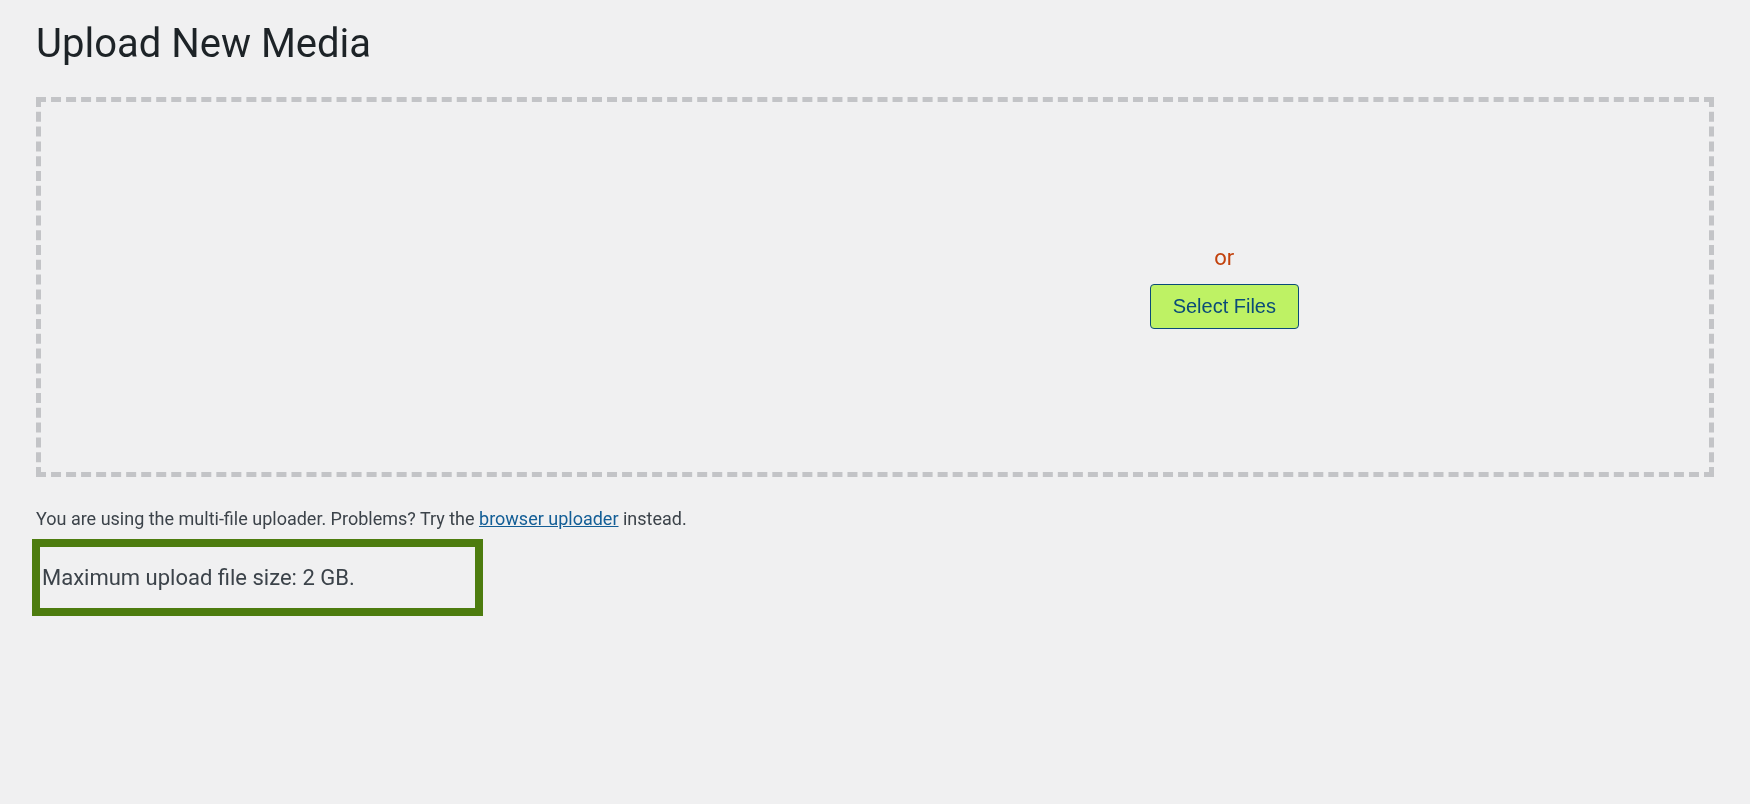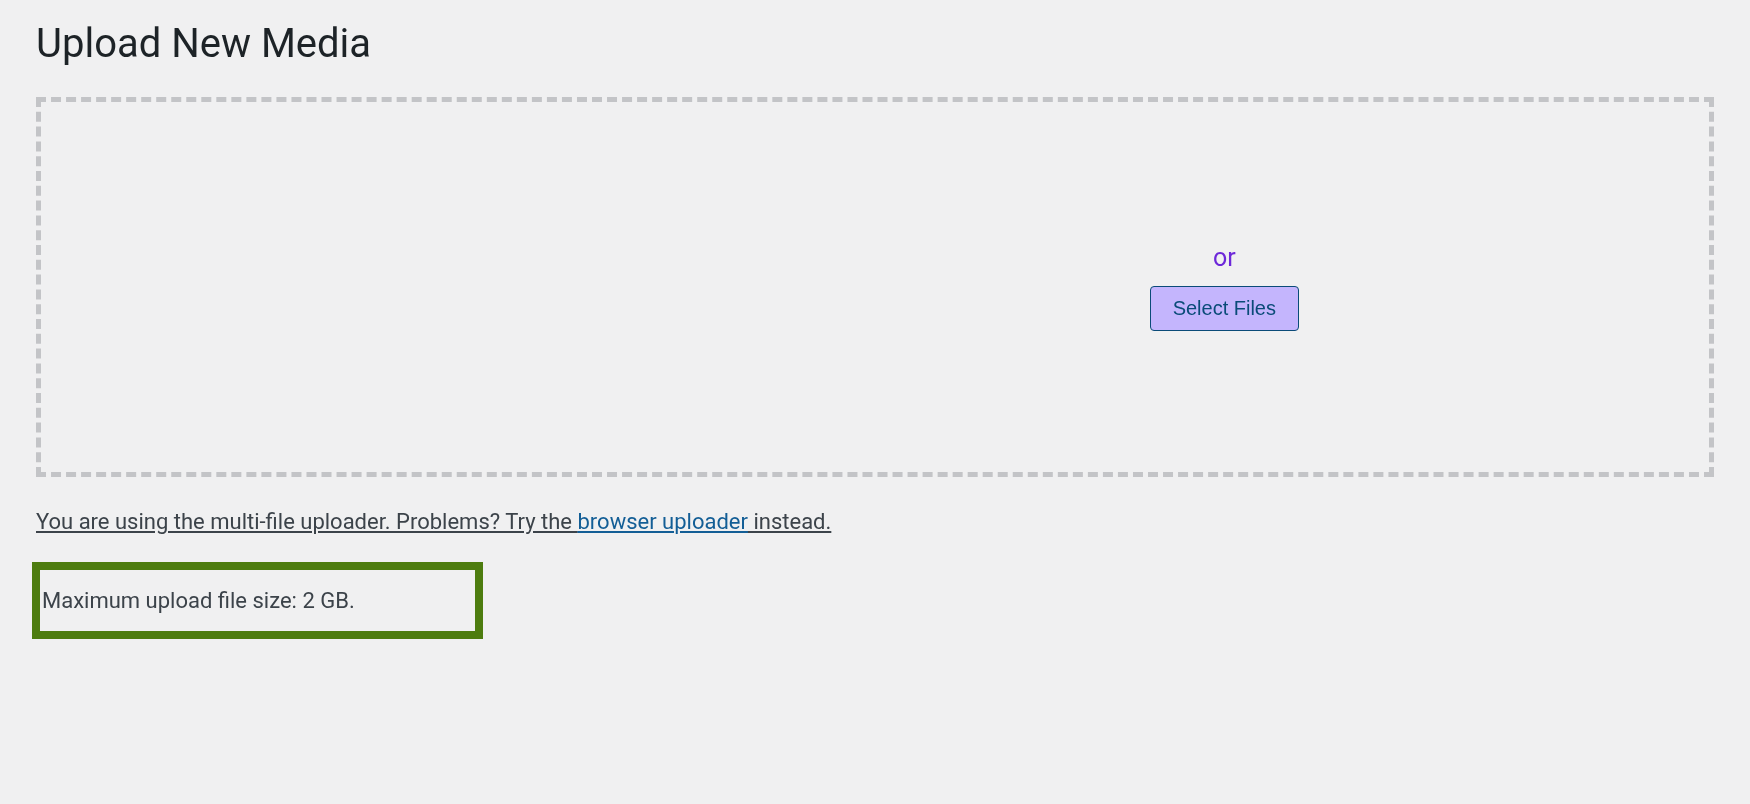--- a/index.html
+++ b/index.html
@@ -35,38 +35,37 @@
       flex-direction: column;
       align-items: center;
       gap: 14px;
     }
     .drop-heading {
       font-size: 34px;
       font-weight: 400;
       color: #3c434a;
     }
     .drop-or {
-      font-size: 25px;
-      color: #6d28d9;
+      font-size: 22px;
+      color: #c2410c;
     }
     .select-files-btn {
-      background: #c4b5fd;
+      background: #bef264;
       border: 1px solid #0a4b78;
       color: #0a4b78;
       font-size: 20px;
       padding: 10px 22px;
       border-radius: 4px;
       cursor: pointer;
     }
     .info-block {
-      font-size: 22px;
+      font-size: 18px;
       line-height: 1.5;
       color: #3c434a;
-      margin-bottom: 24px;
-      text-decoration: underline;
+      margin-bottom: 7px;
     }
     .info-block a {
       color: #135e96;
       text-decoration: underline;
     }
     .highlight-box {
       border: 8px solid #4d7c0f;
       display: inline-block;
       padding: 18px 120px 18px 2px;
       margin-left: -4px;

